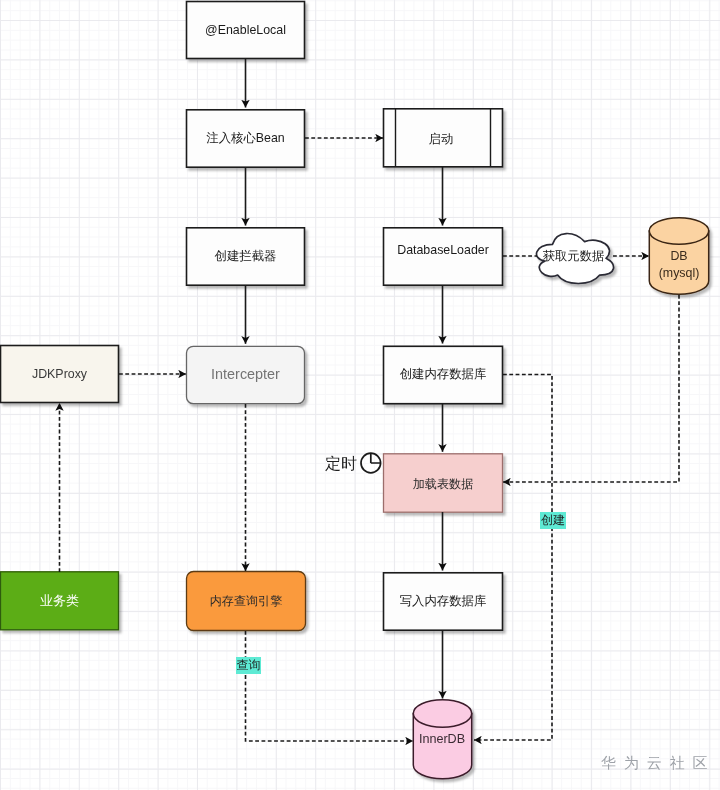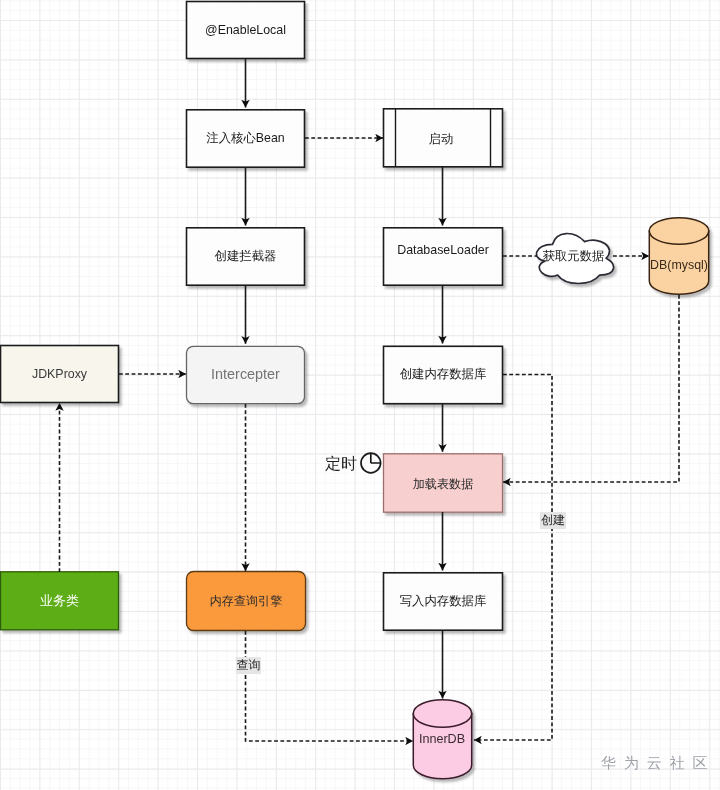--- a/index.html
+++ b/index.html
@@ -13,21 +13,21 @@
           linear-gradient(to right,  #f7f7f9 1px, transparent 1px),
           linear-gradient(to bottom, #f7f7f9 1px, transparent 1px);
         background-size: 39.41px 39.41px, 39.41px 39.41px, 9.85px 9.85px, 9.85px 9.85px;
         background-position: 0px 20px, 0px 20px, 0px 0.3px, 0px 0.3px;
   }
   svg#art{position:absolute;left:0;top:0;width:720px;height:790px;overflow:visible;}
   .nlabel{position:absolute;display:flex;align-items:center;justify-content:center;
           text-align:center;line-height:1.3;pointer-events:none;
           color:#1a1a1a;font-size:12.4px;transform:translateZ(0);will-change:transform;}
   .elabel{position:absolute;display:flex;align-items:center;justify-content:center;
-          color:#1f1f1f;font-size:12.5px;white-space:nowrap;background:#e5e5e5;transform:translateZ(0);will-change:transform;}
+          color:#1f1f1f;font-size:12.5px;white-space:nowrap;background:#5eead4;transform:translateZ(0);will-change:transform;}
   #wm{position:absolute;color:#9ea2a8;font-size:15px;letter-spacing:7px;white-space:nowrap;transform:translateZ(0);will-change:transform;}
 </style>
 </head>
 <body>
 
 <div id="canvas">
   <div id="grid"></div>
   <svg id="art">
     <defs>
       <marker id="ah" markerWidth="8.2" markerHeight="8.4" refX="7.9" refY="4.2" orient="auto" markerUnits="userSpaceOnUse">
@@ -125,21 +125,21 @@
   <div class="nlabel" style="left:186px;top:345px;width:119px;height:58px;color:#737373;font-size:14.4px;text-align:right;">Intercepter</div>
   <div class="nlabel" style="left:0px;top:572px;width:119px;height:58px;color:#ffffff;font-size:13px;">业务类</div>
   <div class="nlabel" style="left:0px;top:345px;width:119px;height:58px;color:#3a3a3a;">JDKProxy</div>
   <div class="nlabel" style="left:186px;top:572px;width:120px;height:60px;color:#2b2b2b;font-size:12.1px;">内存查询引擎</div>
   <div class="nlabel" style="left:381px;top:110px;width:120px;height:59px;">启动</div>
   <div class="nlabel" style="left:383px;top:227px;width:120px;height:46px;">DatabaseLoader</div>
   <div class="nlabel" style="left:383px;top:345px;width:120px;height:59px;">创建内存数据库</div>
   <div class="nlabel" style="left:383px;top:455px;width:120px;height:59px;color:#2b2b2b;font-size:12.1px;">加载表数据</div>
   <div class="nlabel" style="left:383px;top:572px;width:120px;height:58px;">写入内存数据库</div>
   <div class="nlabel" style="left:534px;top:231px;width:79px;height:52px;font-size:12.3px;">获取元数据</div>
-  <div class="nlabel" style="left:649px;top:239px;width:60px;height:52px;color:#3a2b1c;flex-direction:row;line-height:1.35;">
+  <div class="nlabel" style="left:649px;top:239px;width:60px;height:52px;color:#3a2b1c;flex-direction:column;line-height:1.35;">
     <span>DB</span>
     <span>(mysql)</span>
   </div>
   <div class="nlabel" style="left:412px;top:725px;width:60px;height:28px;color:#3a2b33;font-size:12.6px;">InnerDB</div>
 
   <div class="elabel" style="left:328px;top:455px;width:26px;height:18px;font-size:16px;background:transparent;">定时</div>
   <div class="elabel" style="left:540px;top:512px;width:26px;height:17px;font-size:12px;">创建</div>
   <div class="elabel" style="left:236px;top:657px;width:25px;height:17px;font-size:12px;">查询</div>
 
   <div id="wm" style="left:601px;top:754px;letter-spacing:7.9px;">华为云社区</div>

